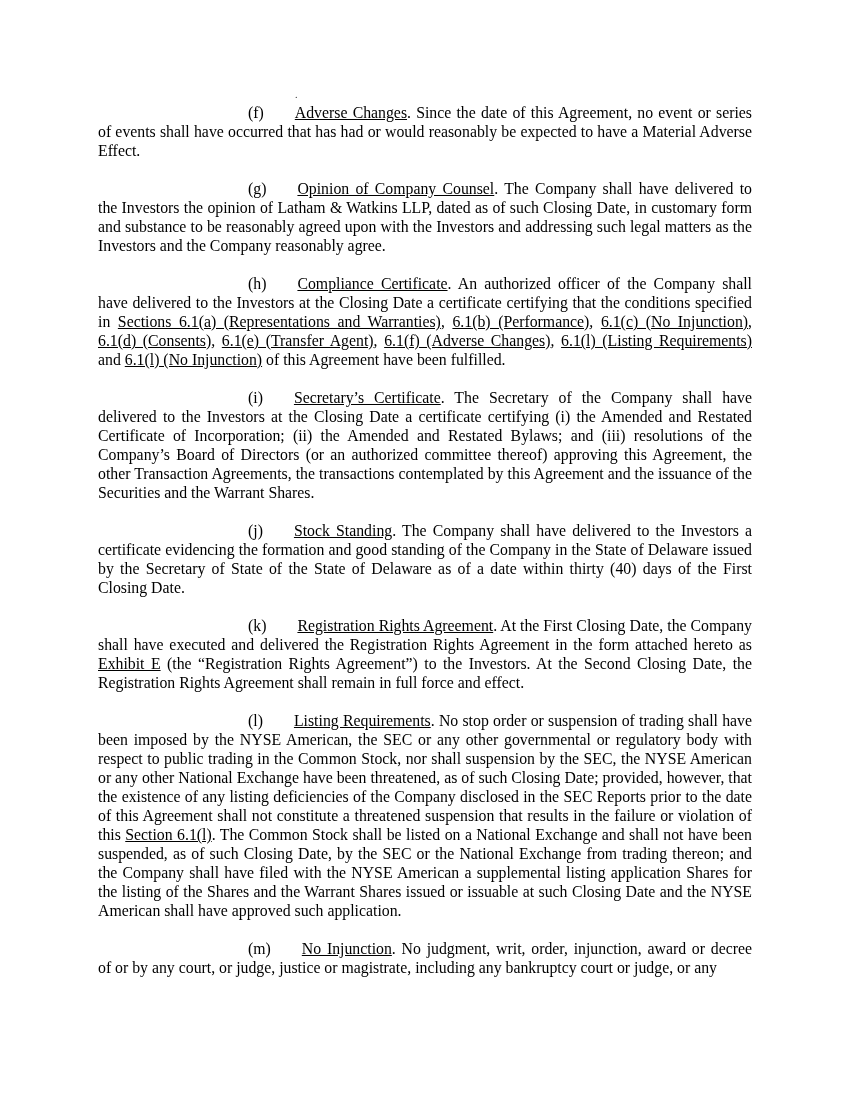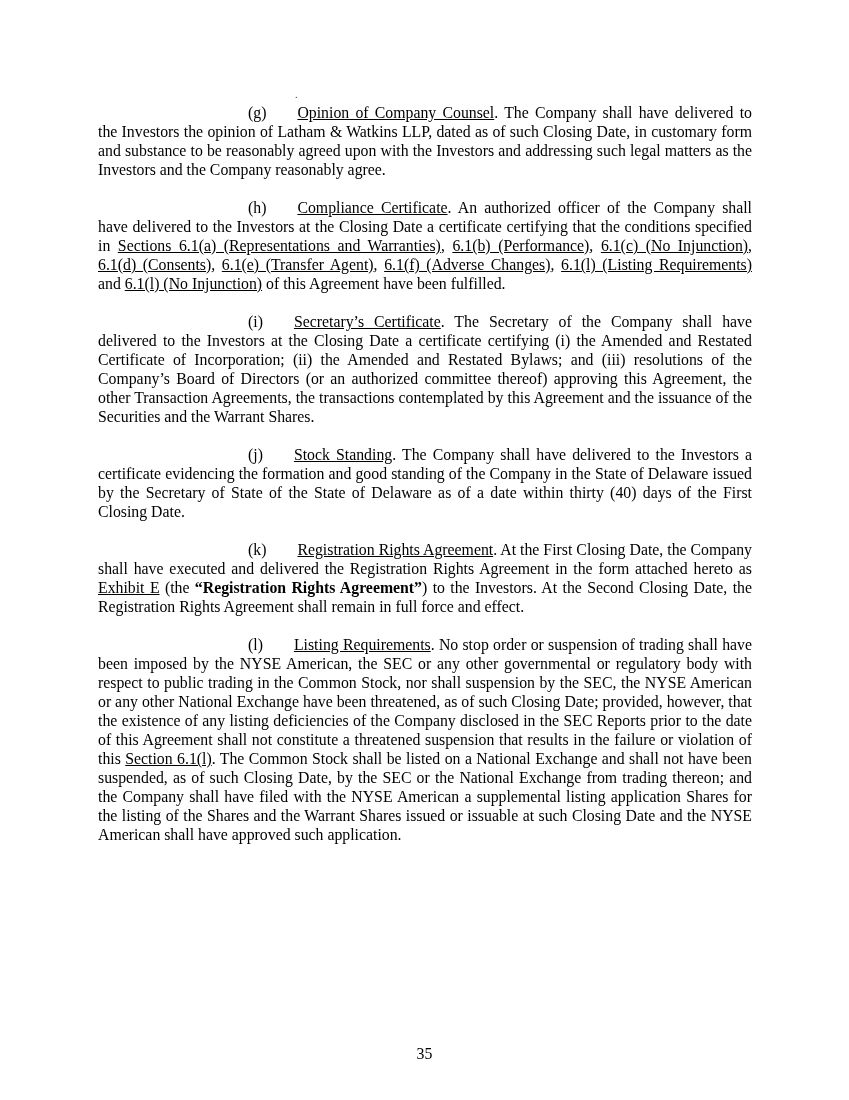--- a/index.html
+++ b/index.html
@@ -17,21 +17,21 @@
     padding: 103px 97px 0 98px;
     overflow: hidden;
   }
   .para {
     text-align: justify;
     text-indent: 150px;
     margin-bottom: 19px;
   }
   .tab { display: inline-block; width: 31px; }
   .u { text-decoration: underline; }
-  .b { font-weight: bold; }
+  .b { font-weight: normal; }
   .footer {
     position: absolute;
     left: 0;
     right: 0;
     top: 1044px;
     text-align: center;
     font-size: 15.8px;
   }
   .stray-dot {
     position: absolute;
@@ -42,22 +42,23 @@
     opacity: 0.85;
   }
 </style>
 </head>
 <body>
 
 <div class="page">
   <span class="stray-dot">.</span>
 
   <div id="doc-body">
+      <p class="para"><span>(f)</span><span class="tab"></span><span class="u">Adverse Changes</span><span>. Since the date of this Agreement, no event or series of events shall have occurred that has had or would reasonably be expected to have a Material Adverse Effect.</span></p>
       <p class="para"><span>(g)</span><span class="tab"></span><span class="u">Opinion of Company Counsel</span><span>. The Company shall have delivered to the Investors the opinion of Latham &amp; Watkins LLP, dated as of such Closing Date, in customary form and substance to be reasonably agreed upon with the Investors and addressing such legal matters as the Investors and the Company reasonably agree.</span></p>
       <p class="para"><span>(h)</span><span class="tab"></span><span class="u">Compliance Certificate</span><span>. An authorized officer of the Company shall have delivered to the Investors at the Closing Date a certificate certifying that the conditions specified in </span><span class="u">Sections 6.1(a) (Representations and Warranties)</span><span>, </span><span class="u">6.1(b) (Performance)</span><span>, </span><span class="u">6.1(c) (No Injunction)</span><span>, </span><span class="u">6.1(d) (Consents)</span><span>, </span><span class="u">6.1(e) (Transfer Agent)</span><span>, </span><span class="u">6.1(f) (Adverse Changes)</span><span>, </span><span class="u">6.1(l) (Listing Requirements)</span><span> and </span><span class="u">6.1(l) (No Injunction)</span><span> of this Agreement have been fulfilled.</span></p>
       <p class="para"><span>(i)</span><span class="tab"></span><span class="u">Secretary’s Certificate</span><span>. The Secretary of the Company shall have delivered to the Investors at the Closing Date a certificate certifying (i) the Amended and Restated Certificate of Incorporation; (ii) the Amended and Restated Bylaws; and (iii) resolutions of the Company’s Board of Directors (or an authorized committee thereof) approving this Agreement, the other Transaction Agreements, the transactions contemplated by this Agreement and the issuance of the Securities and the Warrant Shares.</span></p>
       <p class="para"><span>(j)</span><span class="tab"></span><span class="u">Stock Standing</span><span>. The Company shall have delivered to the Investors a certificate evidencing the formation and good standing of the Company in the State of Delaware issued by the Secretary of State of the State of Delaware as of a date within thirty (40) days of the First Closing Date.</span></p>
       <p class="para"><span>(k)</span><span class="tab"></span><span class="u">Registration Rights Agreement</span><span>. At the First Closing Date, the Company shall have executed and delivered the Registration Rights Agreement in the form attached hereto as </span><span class="u">Exhibit E</span><span> (the </span><span class="b">“Registration Rights Agreement”</span><span>) to the Investors. At the Second Closing Date, the Registration Rights Agreement shall remain in full force and effect.</span></p>
       <p class="para"><span>(l)</span><span class="tab"></span><span class="u">Listing Requirements</span><span>. No stop order or suspension of trading shall have been imposed by the NYSE American, the SEC or any other governmental or regulatory body with respect to public trading in the Common Stock, nor shall suspension by the SEC, the NYSE American or any other National Exchange have been threatened, as of such Closing Date; provided, however, that the existence of any listing deficiencies of the Company disclosed in the SEC Reports prior to the date of this Agreement shall not constitute a threatened suspension that results in the failure or violation of this </span><span class="u">Section 6.1(l)</span><span>. The Common Stock shall be listed on a National Exchange and shall not have been suspended, as of such Closing Date, by the SEC or the National Exchange from trading thereon; and the Company shall have filed with the NYSE American a supplemental listing application Shares for the listing of the Shares and the Warrant Shares issued or issuable at such Closing Date and the NYSE American shall have approved such application.</span></p>
+      <p class="para"><span>(m)</span><span class="tab"></span><span class="u">No Injunction</span><span>. No judgment, writ, order, injunction, award or decree of or by any court, or judge, justice or magistrate, including any bankruptcy court or judge, or any</span></p>
     </div>
 
-  <div class="footer">35</div>
 </div>
 
 </body></html>

